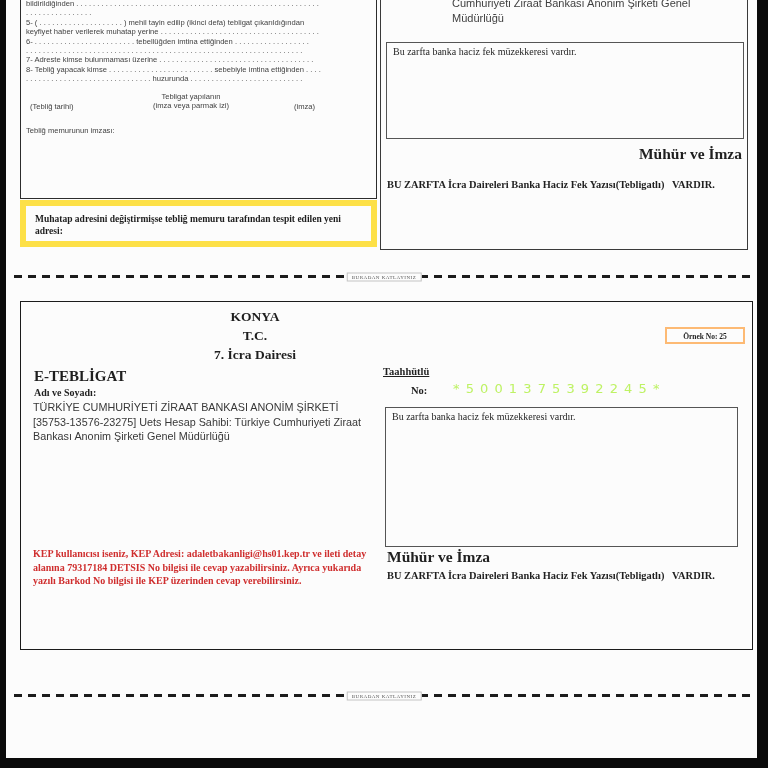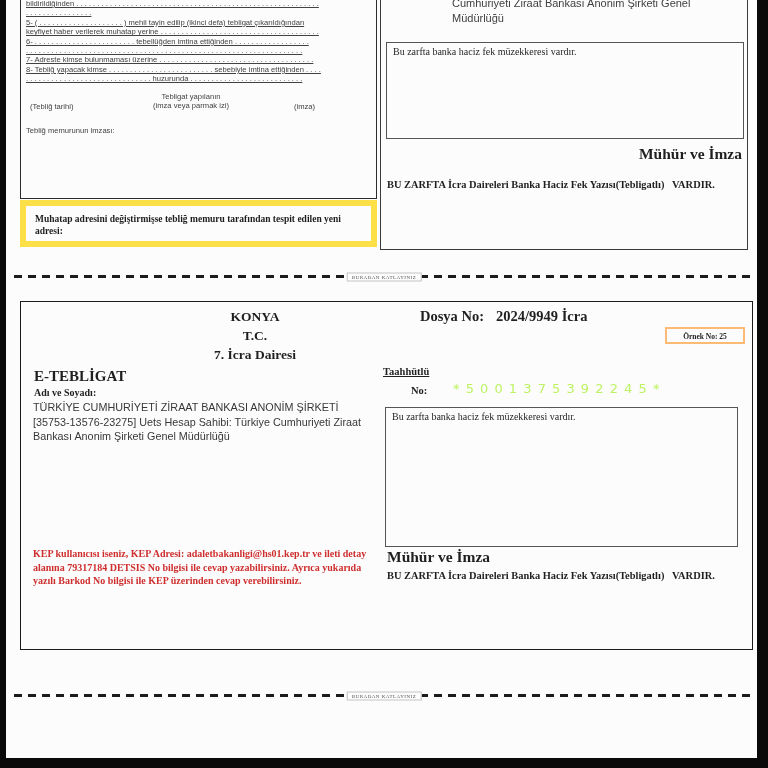--- a/index.html
+++ b/index.html
@@ -6,21 +6,21 @@
   #frame{position:relative;width:768px;height:768px;background:#0a0a0a;overflow:hidden;
          font-family:"Liberation Serif","DejaVu Serif",serif;color:#1f1f1f;}
   #sheet{position:absolute;left:6px;top:0;width:751px;height:758px;background:#fcfcfc;}
   .abs{position:absolute;}
 
   
   #p1-form-box{left:20px;top:-4px;width:357px;height:203px;border:1px solid #2c2c2c;
                background:#fcfcfc;padding:2px 5px;box-sizing:border-box;
                font-family:"Liberation Sans","DejaVu Sans",sans-serif;
                font-size:7.6px;line-height:9.4px;color:#424242;overflow:hidden;}
-  .form-line{white-space:nowrap;overflow:hidden;text-decoration:underline;}
+  .form-line{white-space:nowrap;overflow:hidden;}
   #sig-row{position:relative;height:24px;margin-top:8px;}
   #sig-col1{position:absolute;left:4px;top:10px;}
   #sig-col2{position:absolute;left:80px;top:0;width:170px;text-align:center;}
   #sig-col3{position:absolute;left:268px;top:10px;}
   #officer-label{margin-top:10px;}
 
   #p1-newaddr-box{left:20px;top:200px;width:357px;height:47px;border:6px solid #fde047;
                   box-sizing:border-box;padding:7px 9px;font-weight:bold;
                   font-size:9.5px;line-height:12px;color:#1d1d1d;}
 
@@ -114,23 +114,20 @@
   </div>
 
   <div id="p2-box" class="abs"></div>
 
   <div id="p2-header" class="abs">
     <div>KONYA</div>
     <div>T.C.</div>
     <div>7. İcra Dairesi</div>
   </div>
 
-  <div id="p2-dosya" class="abs">
-    <span>Dosya No:</span><span class="gap"></span><span>2024/9949 İcra</span>
-  </div>
 
   <div id="p2-ornek" class="abs">
     <span>Örnek No: 25</span>
   </div>
 
   <div id="p2-etebligat" class="abs">E-TEBLİGAT</div>
   <div id="p2-name-label" class="abs">Adı ve Soyadı:</div>
 
   <div id="p2-addr" class="abs">
     <div>TÜRKİYE CUMHURİYETİ ZİRAAT BANKASI ANONİM ŞİRKETİ</div>

